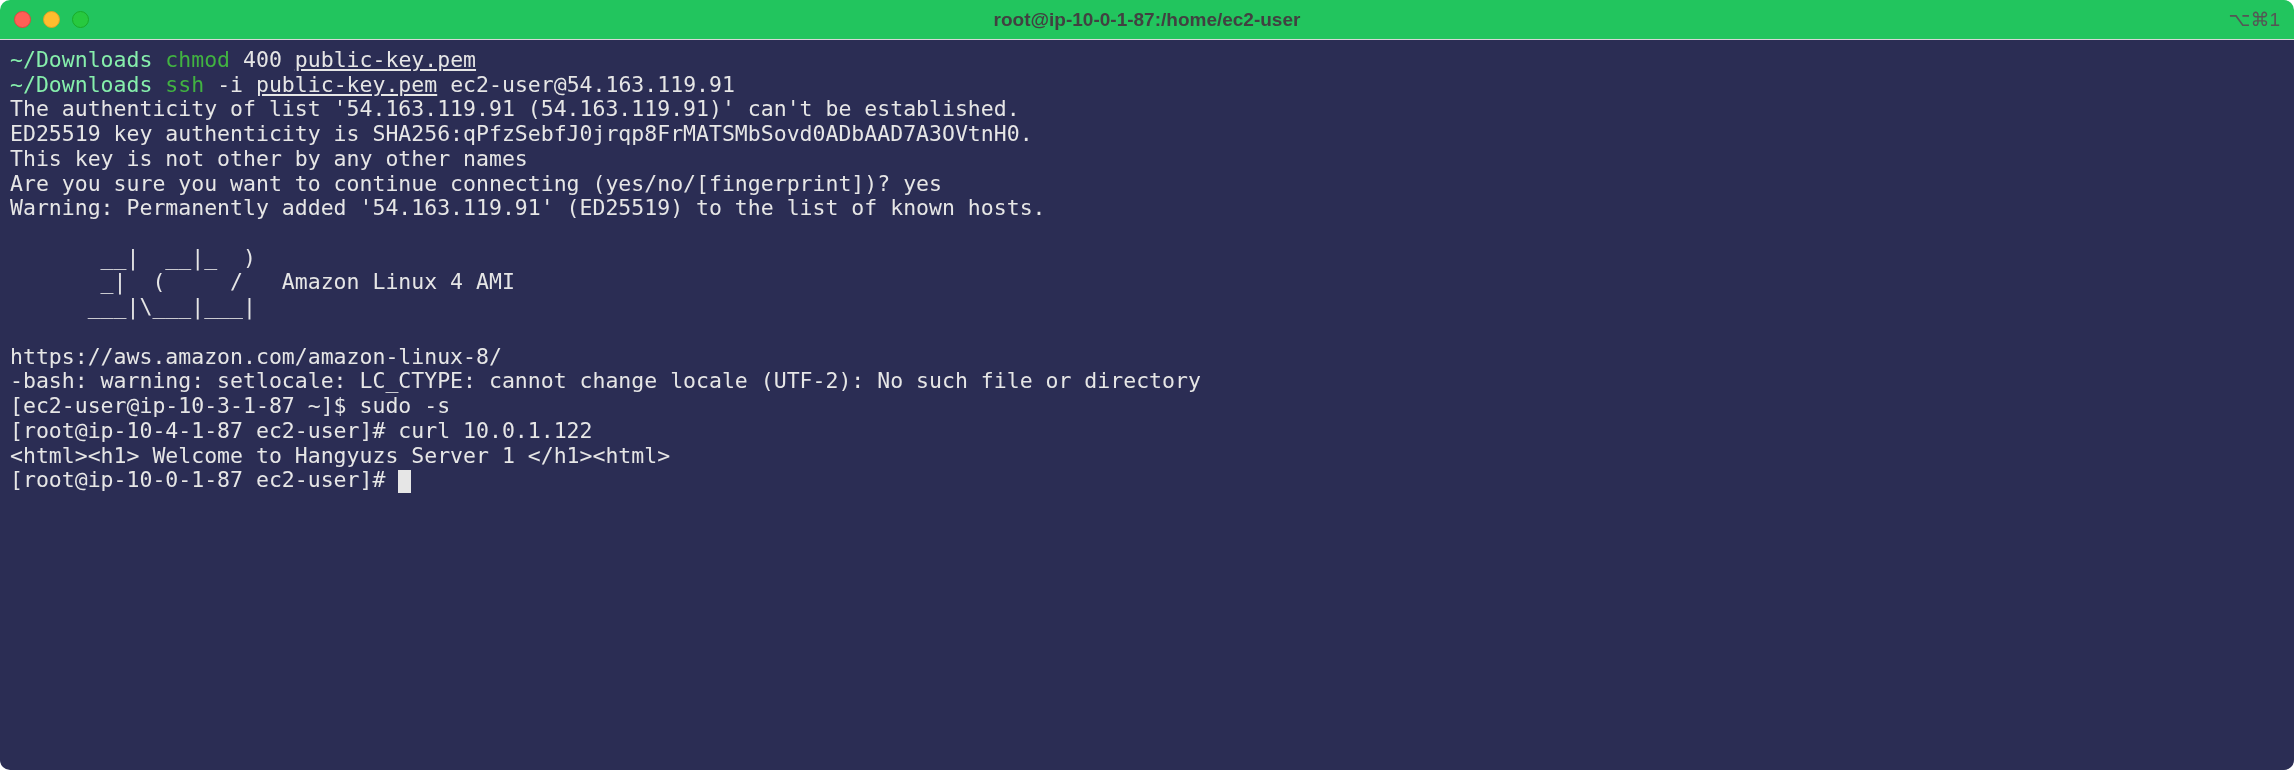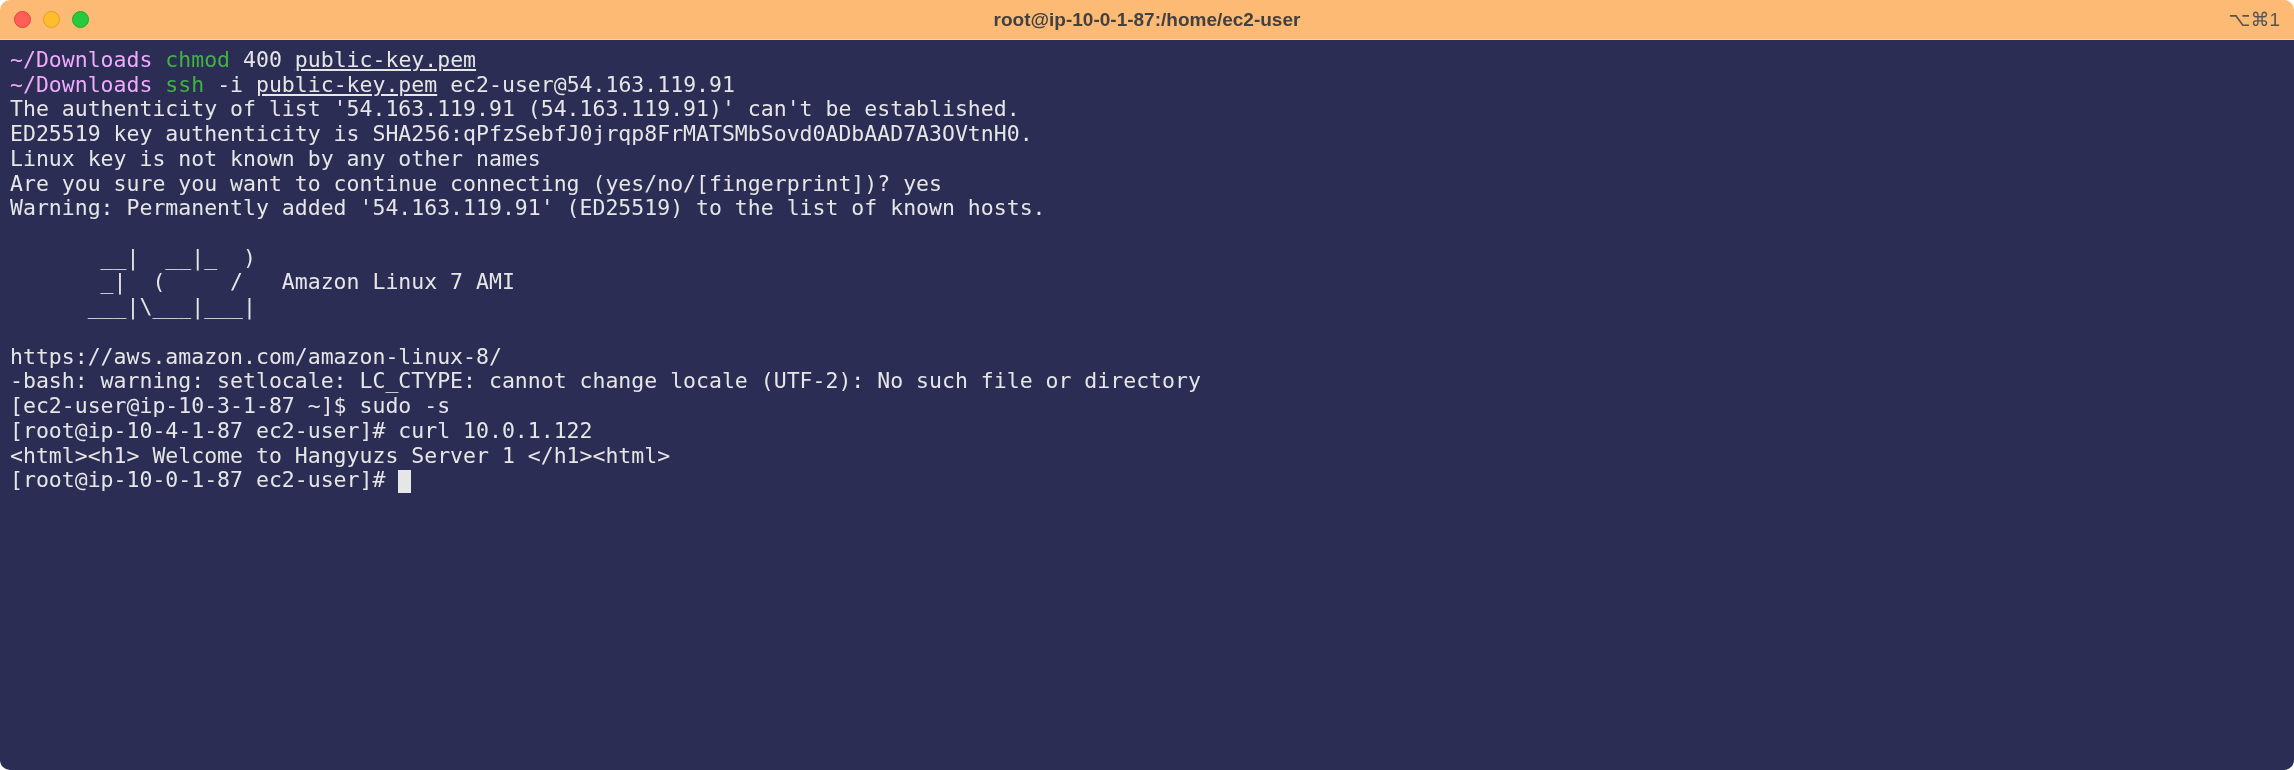--- a/index.html
+++ b/index.html
@@ -18,21 +18,21 @@
       width: 100%;
       height: 100%;
       display: flex;
       flex-direction: column;
       border-radius: 10px;
       overflow: hidden;
       background: #ffffff;
     }
     .titlebar {
       height: 40px;
-      background: #fdba74;
+      background: #22c55e;
       display: flex;
       align-items: center;
       padding: 16px 14px;
       border-bottom: 1px solid #d8d8d8;
       position: relative;
     }
     .traffic-lights {
       display: flex;
       gap: 12px;
       align-items: center;
@@ -62,21 +62,21 @@
       flex: 1;
       background: #2b2d54;
       padding: 8px 10px;
       font-family: "SF Mono", "Menlo", "Monaco", "Consolas", monospace;
       font-size: 21.5px;
       line-height: 1.15;
       color: #e6e6e6;
       white-space: pre;
       overflow: hidden;
     }
-    .t-cyan { color: #f0abfc; }
+    .t-cyan { color: #86efac; }
     .t-green { color: #41b341; }
     .t-underline { text-decoration: underline; }
     .cursor {
       display: inline-block;
       width: 13px;
       height: 23px;
       background: #e6e6e6;
       vertical-align: text-bottom;
       margin-bottom: -1px;
     }
@@ -91,26 +91,26 @@
       <div class="traffic-light traffic-min"></div>
       <div class="traffic-light traffic-max"></div>
     </div>
     <div class="window-title">root@ip-10-0-1-87:/home/ec2-user</div>
     <div class="shortcut">⌥⌘1</div>
   </div>
   <div class="terminal"><span class="t-cyan">~/Downloads</span> <span class="t-green">chmod</span> <span>400</span> <span class="t-underline">public-key.pem</span>
 <span class="t-cyan">~/Downloads</span> <span class="t-green">ssh</span> <span>-i</span> <span class="t-underline">public-key.pem</span> <span>ec2-user@54.163.119.91</span>
 <span>The authenticity of list '54.163.119.91 (54.163.119.91)' can't be established.</span>
 <span>ED25519 key authenticity is SHA256:qPfzSebfJ0jrqp8FrMATSMbSovd0ADbAAD7A3OVtnH0.</span>
-<span>Linux key is not known by any other names</span>
+<span>This key is not other by any other names</span>
 <span>Are you sure you want to continue connecting (yes/no/[fingerprint])? yes</span>
 <span>Warning: Permanently added '54.163.119.91' (ED25519) to the list of known hosts.</span>
 <span></span>
 <span>       __|  __|_  )</span>
-<span>       _|  (     /   Amazon Linux 7 AMI</span>
+<span>       _|  (     /   Amazon Linux 4 AMI</span>
 <span>      ___|\___|___|</span>
 <span></span>
 <span>https://aws.amazon.com/amazon-linux-8/</span>
 <span>-bash: warning: setlocale: LC_CTYPE: cannot change locale (UTF-2): No such file or directory</span>
 <span>[ec2-user@ip-10-3-1-87 ~]$ sudo -s</span>
 <span>[root@ip-10-4-1-87 ec2-user]# curl 10.0.1.122</span>
 <span>&lt;html&gt;&lt;h1&gt; Welcome to Hangyuzs Server 1 &lt;/h1&gt;&lt;html&gt;</span>
 <span>[root@ip-10-0-1-87 ec2-user]# </span><span class="cursor"></span></div>
 </div>
 

